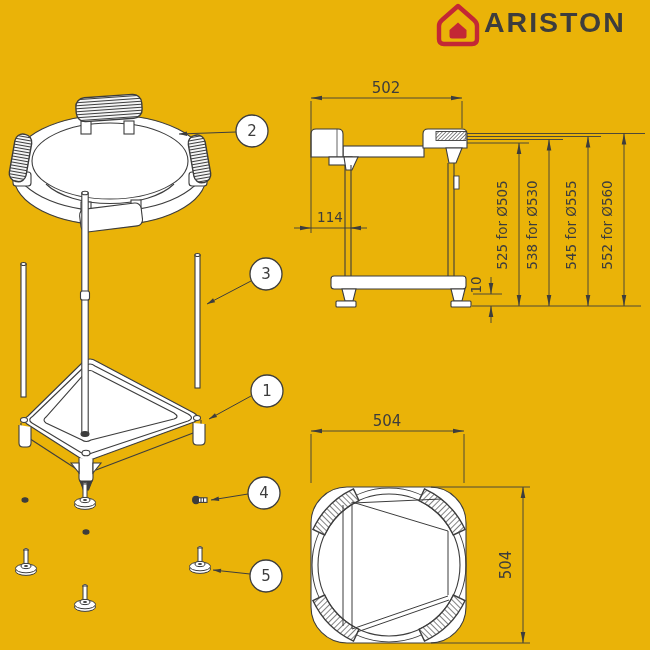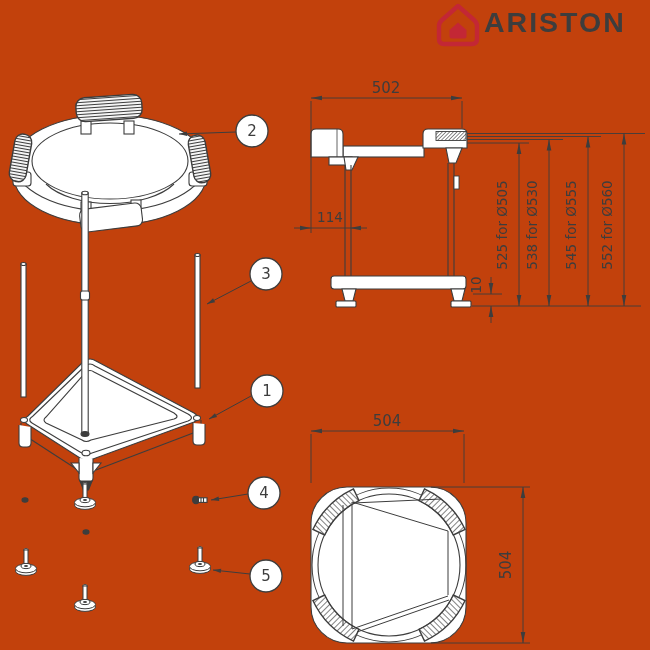--- a/index.html
+++ b/index.html
@@ -1,16 +1,16 @@
 <!DOCTYPE html>
 <html><head>
 <meta charset="utf-8">
 <style>
   html,body{margin:0;padding:0;background:#ffffff;}
-  .page{position:relative;width:650px;height:650px;background:#c2410c;overflow:hidden;
+  .page{position:relative;width:650px;height:650px;background:#eab308;overflow:hidden;
         font-family:"DejaVu Sans","Liberation Sans",sans-serif;}
   svg text{font-family:"DejaVu Sans","Liberation Sans",sans-serif;fill:#3d3d3d;}
   svg .brandtxt{font-family:"Liberation Sans","DejaVu Sans",sans-serif;font-weight:bold;letter-spacing:2px;}
   svg .dim{font-size:13.5px;}
   svg .dimBig{font-size:15px;}
   svg .callNum{font-size:15px;}
 </style>
 </head>
 <body>
 

